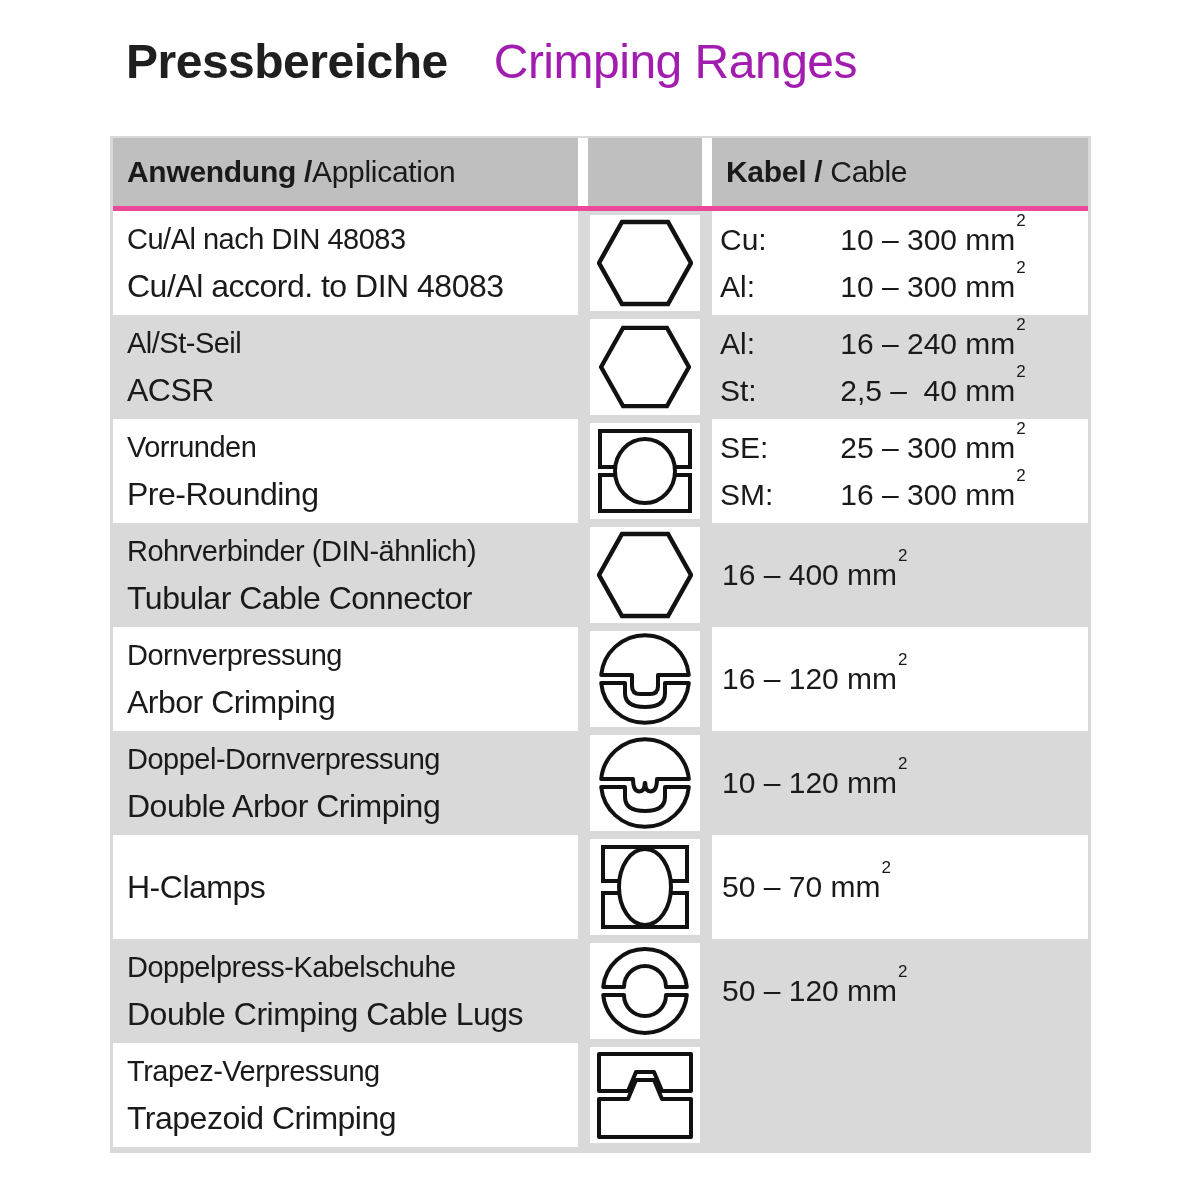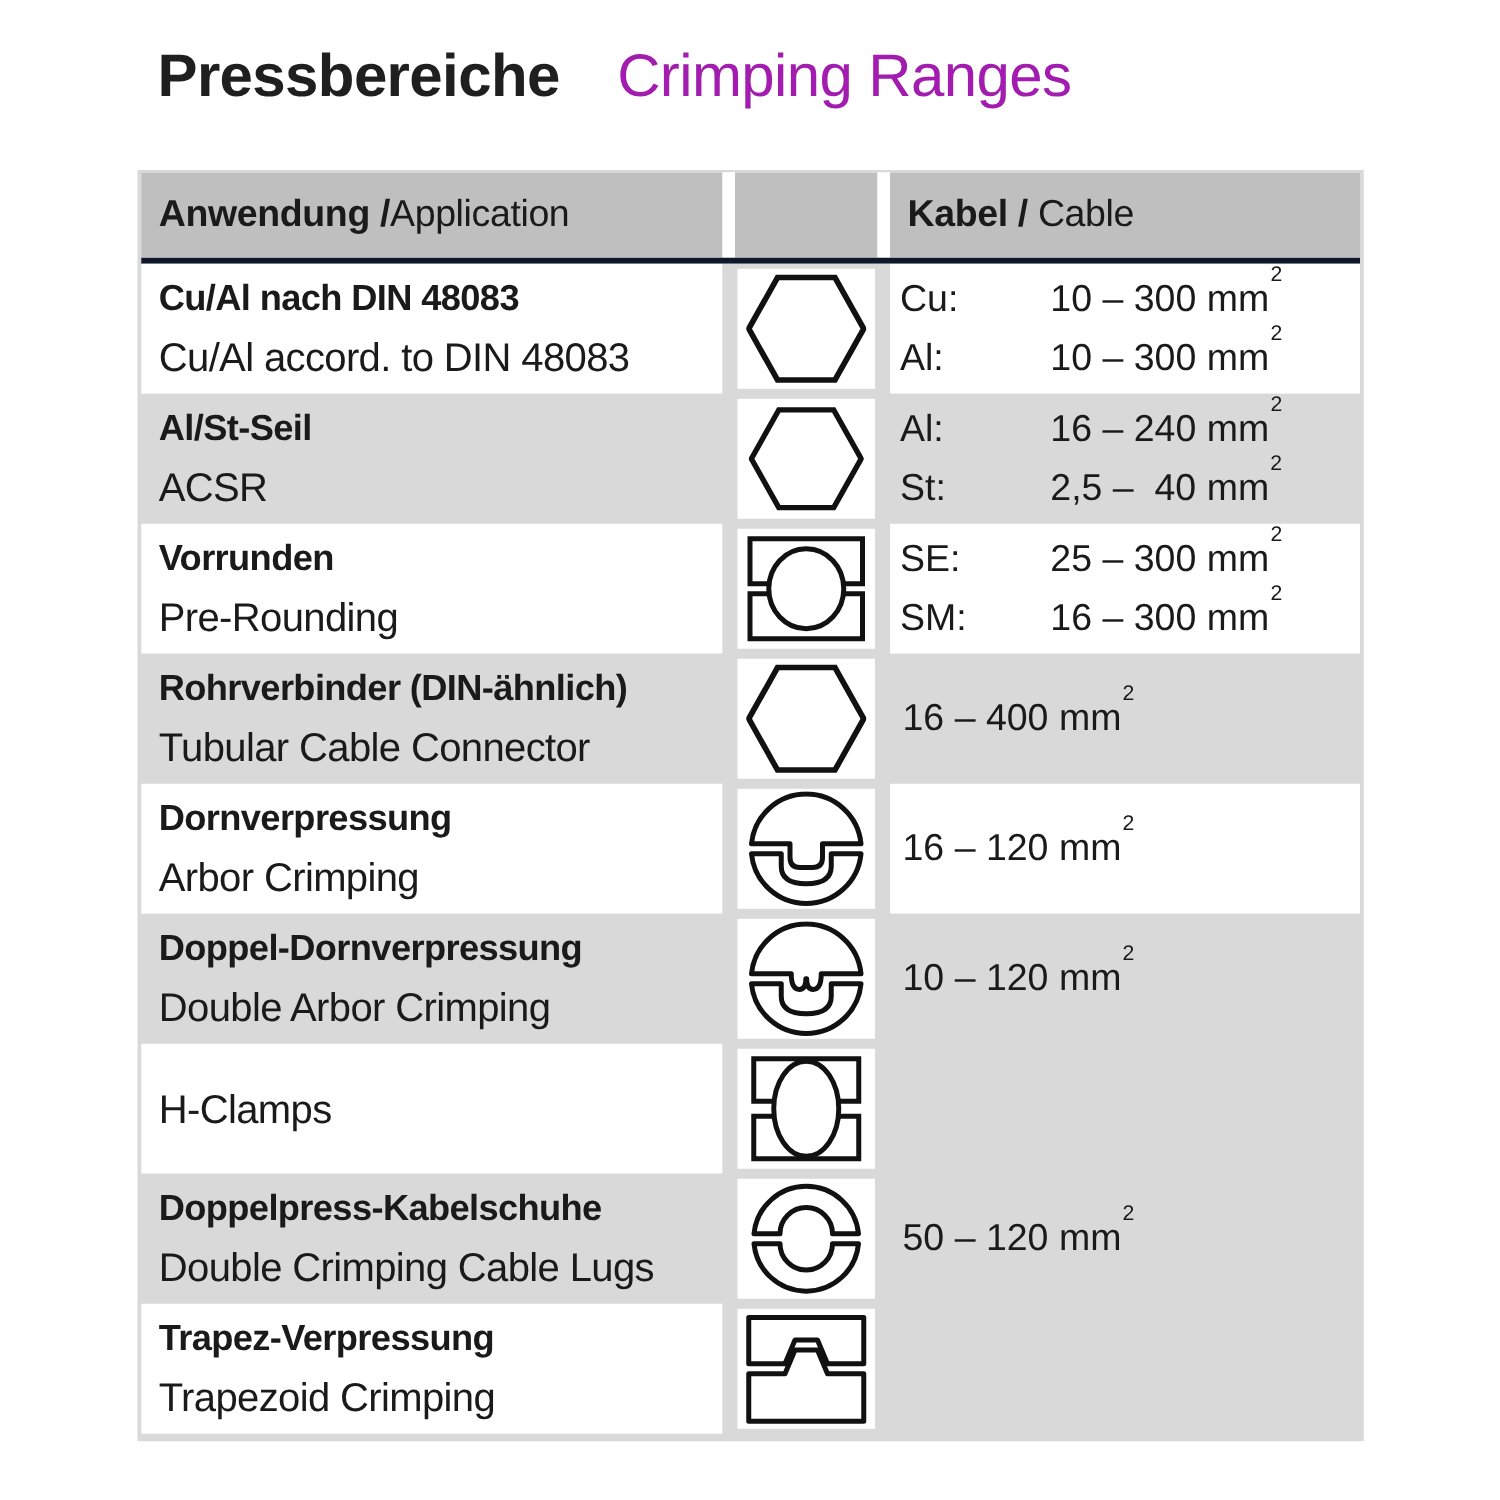--- a/index.html
+++ b/index.html
@@ -6,29 +6,29 @@
   body{width:1200px;height:1200px;position:relative;font-family:"Liberation Sans",sans-serif;color:#1a1a1a;overflow:hidden;}
 
   
   .title{position:absolute;left:126px;top:34px;font-size:48px;white-space:nowrap;}
   .title .t-de{font-weight:700;color:#1f1f1f;letter-spacing:-0.5px;}
   .title .t-en{font-weight:400;color:#a21caf;margin-left:46px;letter-spacing:-0.5px;}
 
   
   .table-wrap{position:absolute;left:110px;top:136px;width:981px;background:#d9d9d9;padding:2px 3px 6px 3px;box-sizing:border-box;}
   .hrow,.row{display:grid;grid-template-columns:465px 10px 114px 10px auto;}
-  .hrow{height:68px;border-bottom:5px solid #0f172a;background:#ffffff;}
+  .hrow{height:68px;border-bottom:5px solid #ec4899;background:#ffffff;}
   .hcell{background:#bfbfbf;display:flex;align-items:center;padding-left:14px;font-size:30px;letter-spacing:-0.3px;}
   .hgap{background:#ffffff;}
   .b{font-weight:700;white-space:pre;}
   .r{font-weight:400;white-space:pre;}
 
   .row{height:104px;}
   .row .c-app{background:var(--bg);display:flex;flex-direction:column;justify-content:center;padding-left:14px;box-sizing:border-box;}
-  .row .c-app .de{font-weight:700;font-size:29px;line-height:47px;letter-spacing:-0.5px;white-space:nowrap;}
+  .row .c-app .de{font-weight:400;font-size:29px;line-height:47px;letter-spacing:-0.5px;white-space:nowrap;}
   .row .c-app .en{font-weight:400;font-size:32px;line-height:47px;letter-spacing:-0.5px;white-space:nowrap;}
   .gap{background:#d9d9d9;}
   .c-icon{background:#d9d9d9;display:flex;}
   .die{background:#ffffff;flex:1;margin:4px 2px;display:flex;align-items:center;justify-content:center;}
   .die svg{display:block;}
 
   .c-cable{background:var(--bg);box-sizing:border-box;}
   .c-cable.pairs{display:flex;flex-direction:column;justify-content:center;padding:0 46px 0 8px;}
   .pair{display:flex;font-size:30px;line-height:47px;}
   .pair .lbl{width:104px;flex:none;}
@@ -206,20 +206,23 @@
     <div class="c-icon">
       <div class="die">
         <svg width="100" height="92" viewBox="0 0 100 92">
           <path d="M24.5,40 L8,40 L8,6 L92,6 L92,40 L75.5,40" fill="none" stroke="#111" stroke-width="4"></path>
           <path d="M24.5,52 L8,52 L8,86 L92,86 L92,52 L75.5,52" fill="none" stroke="#111" stroke-width="4"></path>
           <ellipse cx="50" cy="46" rx="26" ry="38" fill="none" stroke="#111" stroke-width="4"></ellipse>
         </svg>
       </div>
     </div>
     <div class="gap"></div>
+    <div class="c-cable single">
+      <span><span>50 – 70 mm</span><sup class="sq">2</sup></span>
+    </div>
   </div>
 
   <div class="row" style="--bg:#d9d9d9">
     <div class="c-app">
       <div class="de">Doppelpress-Kabelschuhe</div>
       <div class="en">Double Crimping Cable Lugs</div>
     </div>
     <div class="gap"></div>
     <div class="c-icon">
       <div class="die">

